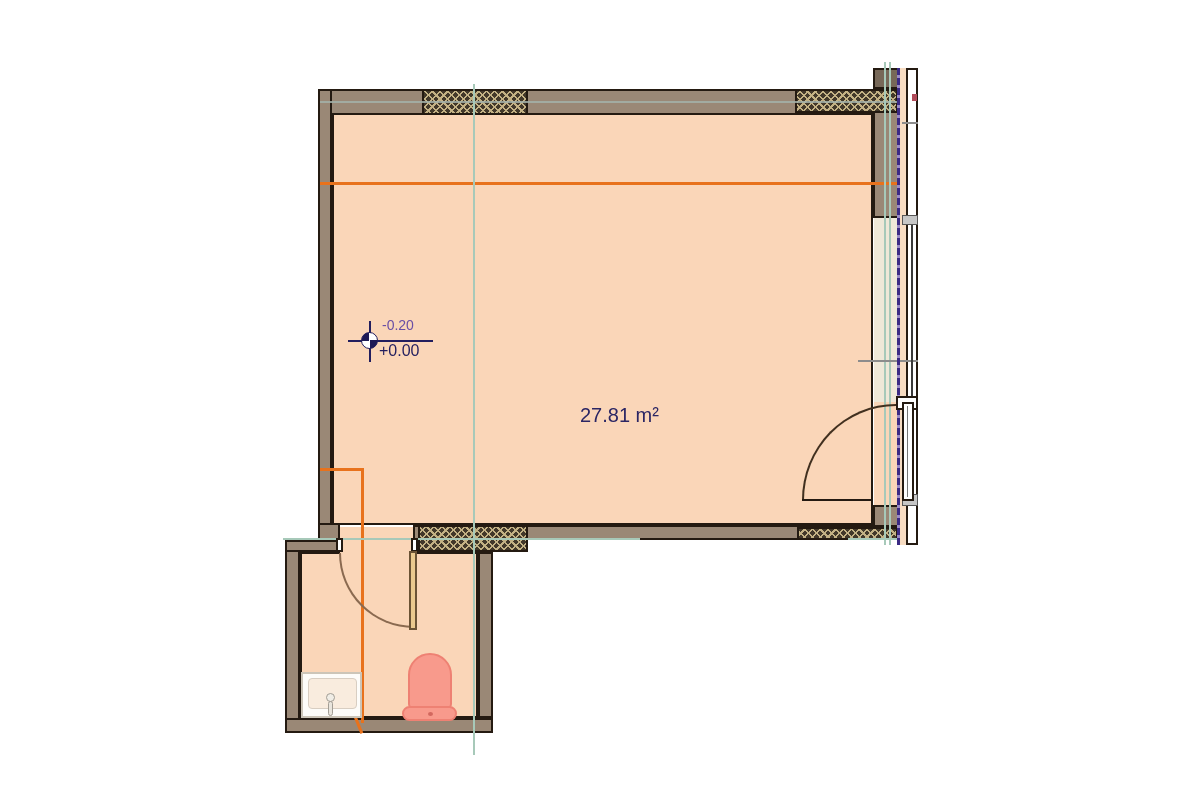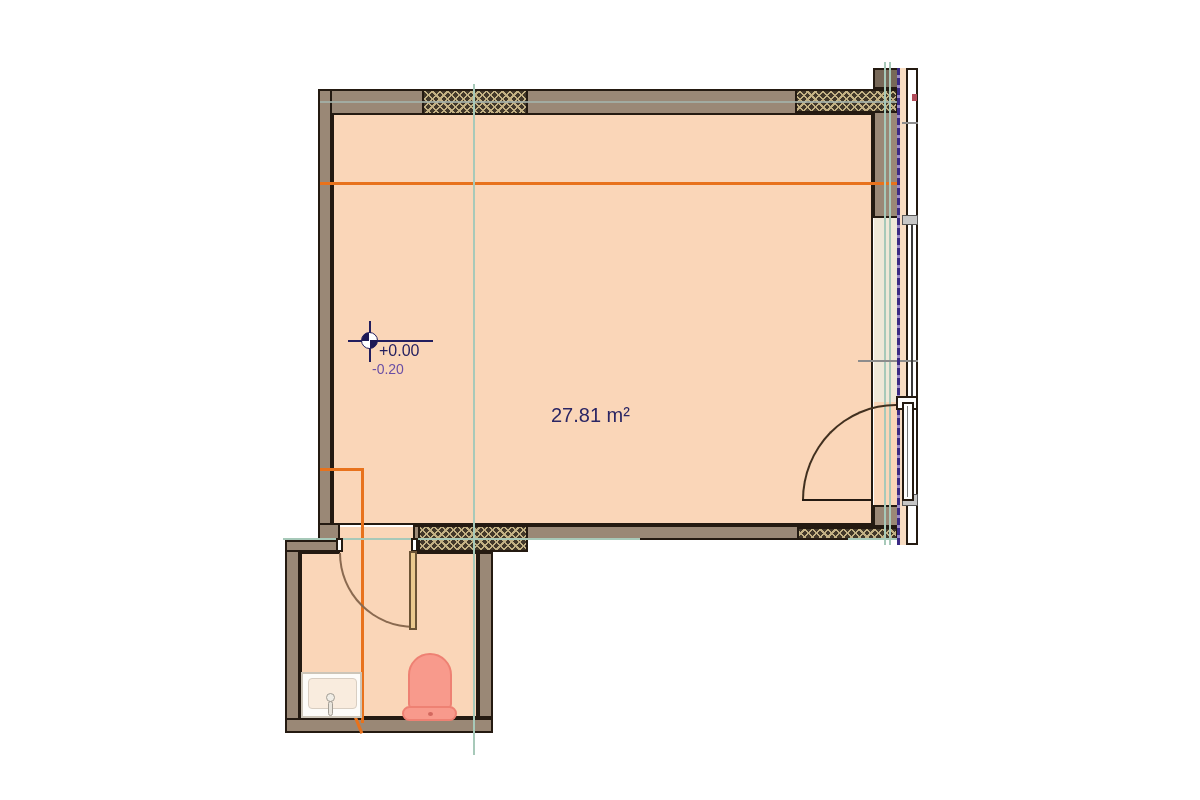--- a/index.html
+++ b/index.html
@@ -122,18 +122,18 @@
     <div class="abs faucet-head" style="left:23px;top:19px;width:9px;height:9px;"></div>
     <div class="abs faucet-stem" style="left:25px;top:27px;width:5px;height:15px;"></div>
   </div>
   <div class="abs fixture toilet-bowl" style="left:408px;top:653px;width:44px;height:56px;"></div>
   <div class="abs fixture toilet-base" style="left:402px;top:706px;width:55px;height:15px;"></div>
   <div class="abs" style="left:428px;top:712px;width:5px;height:4px;background:#d2685e;border-radius:50%;z-index:7;"></div>
 
   <div class="abs lm-line" style="left:348px;top:340px;width:85px;height:2px;"></div>
   <div class="abs lm-line" style="left:369px;top:321px;width:2px;height:41px;"></div>
   <div class="abs lm-circle" style="left:361px;top:332px;width:17px;height:17px;"></div>
-  <div class="abs txt lvl-up" style="left:372px;top:317px;margin-top:44px;">-0.20</div>
+  <div class="abs txt lvl-up" style="left:382px;top:317px;">-0.20</div>
   <div class="abs txt lvl-dn" style="left:379px;top:342px;">+0.00</div>
 
-  <div class="abs txt area" style="left:551px;top:404px;">27.81 m²</div>
+  <div class="abs txt area" style="left:580px;top:404px;">27.81 m²</div>
 
 </div>
 
 </body></html>

